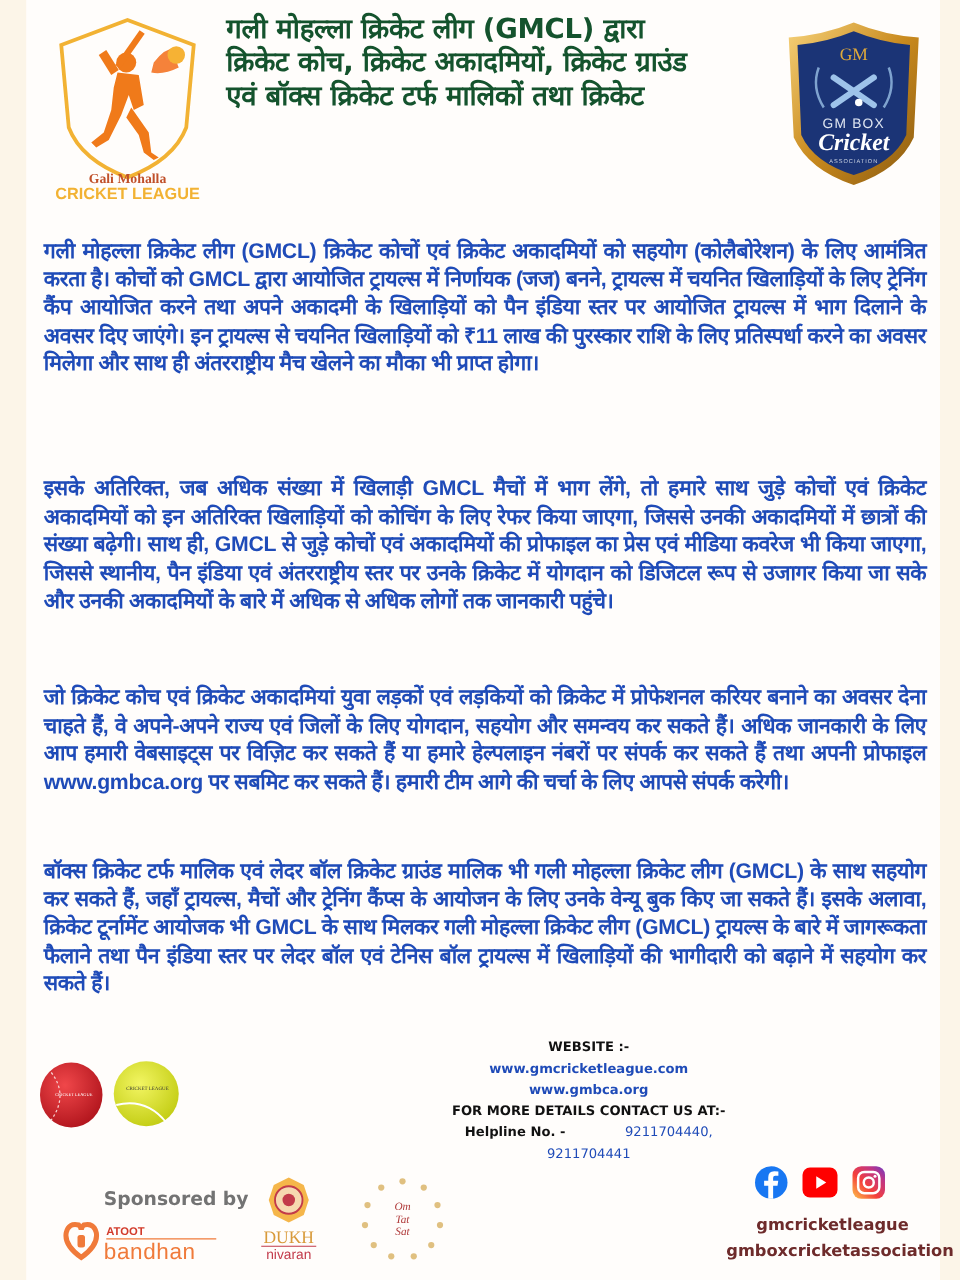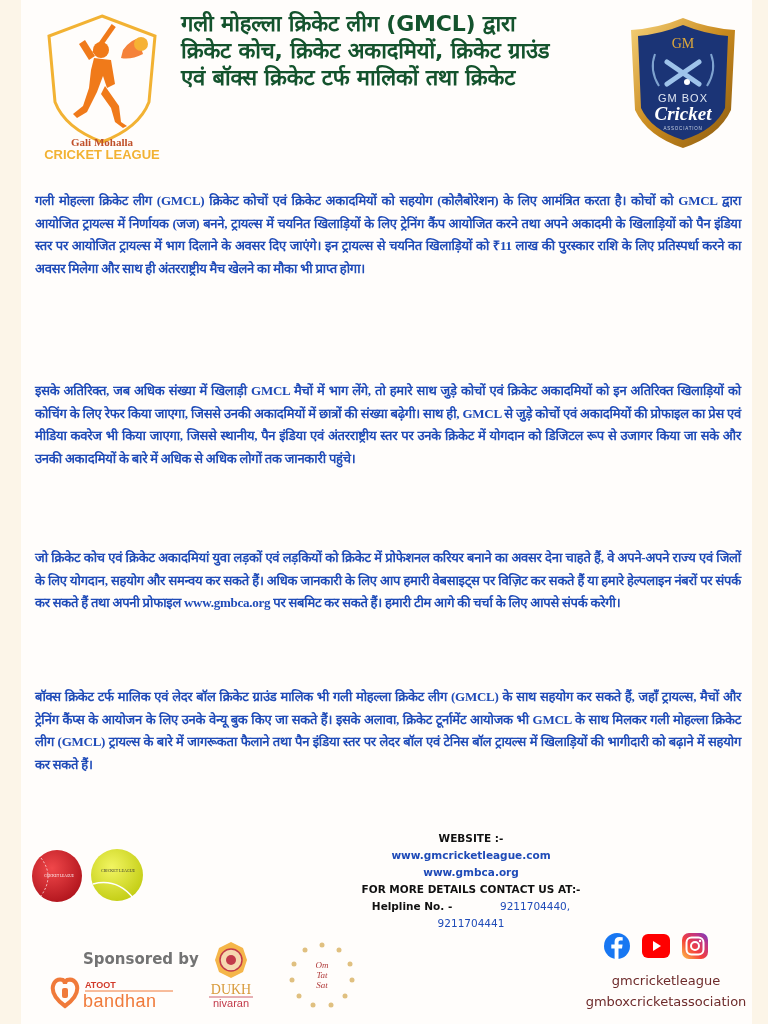--- a/index.html
+++ b/index.html
@@ -2,34 +2,34 @@
 <html><head>
 <meta charset="utf-8">
 <style>
   html, body { margin:0; padding:0; }
   body { width:768px; height:1024px; background:#fcf5e8; overflow:hidden; position:relative; font-family:"DejaVu Sans", sans-serif; }
   .panel { position:absolute; left:21px; top:0; width:731px; height:1024px; background:#fffdfb; }
   .header { position:absolute; left:0; top:0; width:731px; height:180px; }
   .logo-left { position:absolute; left:18px; top:10px; width:126px; height:150px; }
   .logo-right { position:absolute; left:606px; top:14px; width:112px; height:138px; }
   .title { position:absolute; left:160px; top:10px; width:430px; text-align:left; font-family:"DejaVu Sans", sans-serif; font-weight:bold; font-size:22px; line-height:27px; color:#14532d; letter-spacing:-0.2px; }
-  .body-text { position:absolute; left:14px; width:706px; font-family:Liberation Serif, serif; font-weight:bold; color:#1f4bb8; font-size:13px; line-height:22.6px; text-align:justify; letter-spacing:-0.25px; margin:0; }
+  .body-text { position:absolute; left:14px; width:706px; font-family:Liberation Sans, sans-serif; font-weight:bold; color:#1f4bb8; font-size:17px; line-height:22.6px; text-align:justify; letter-spacing:-0.25px; margin:0; }
   #p1 { top:190px; }
   #p2 { top:380px; }
   #p3 { top:547px; }
   #p4 { top:686px; }
   .contact { position:absolute; left:320px; top:830px; width:260px; text-align:center; font-family:"DejaVu Sans", sans-serif; font-size:10.5px; line-height:17px; }
   .contact .lbl { color:#111; font-weight:bold; }
   .contact .link { color:#1f4bb8; font-weight:bold; }
   .contact .phones { color:#1f4bb8;margin-left:44px; }
   .balls { position:absolute; left:8px; top:848px; width:120px; height:56px; }
   .sponsor-label { position:absolute; left:62px; top:950px; font-family:"DejaVu Sans", sans-serif; font-weight:bold; font-size:15px; color:#737373; }
   .spons { position:absolute; }
   .social { position:absolute; left:582px; top:930px; width:110px; height:32px; }
-  .handles { position:absolute; left:560px; top:970px; width:170px; text-align:center; font-family:"DejaVu Sans", sans-serif; font-weight:normal; color:#6e2b2b; font-size:13px; line-height:21px; }
+  .handles { position:absolute; left:560px; top:970px; width:170px; text-align:center; font-family:"DejaVu Sans", sans-serif; font-weight:bold; color:#6e2b2b; font-size:13px; line-height:21px; }
   .icon { display:inline-block; }
 </style>
 </head>
 <body>
 
 <div class="panel">
 
   <div class="header">
 
     <svg class="logo-left" viewBox="0 0 126 150">

